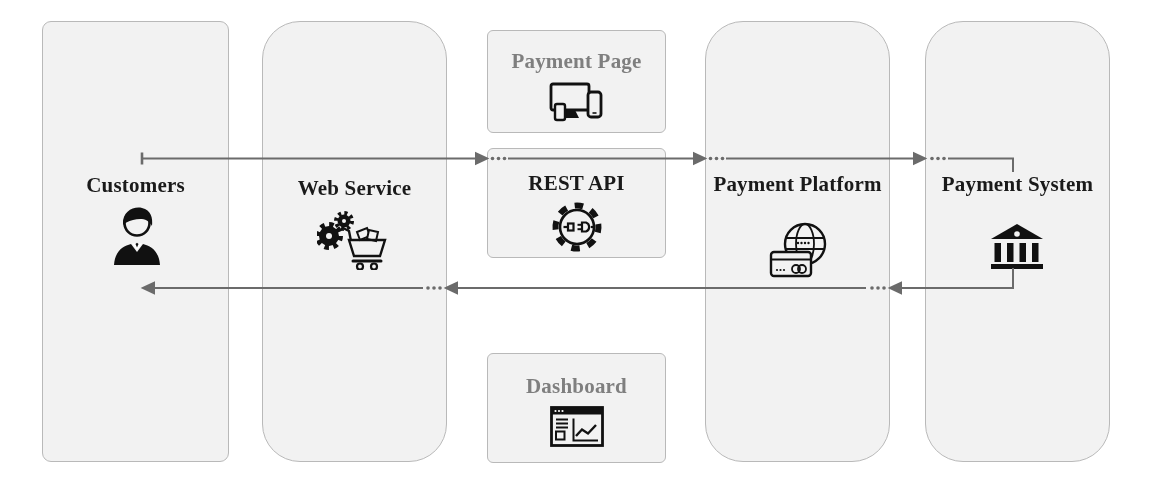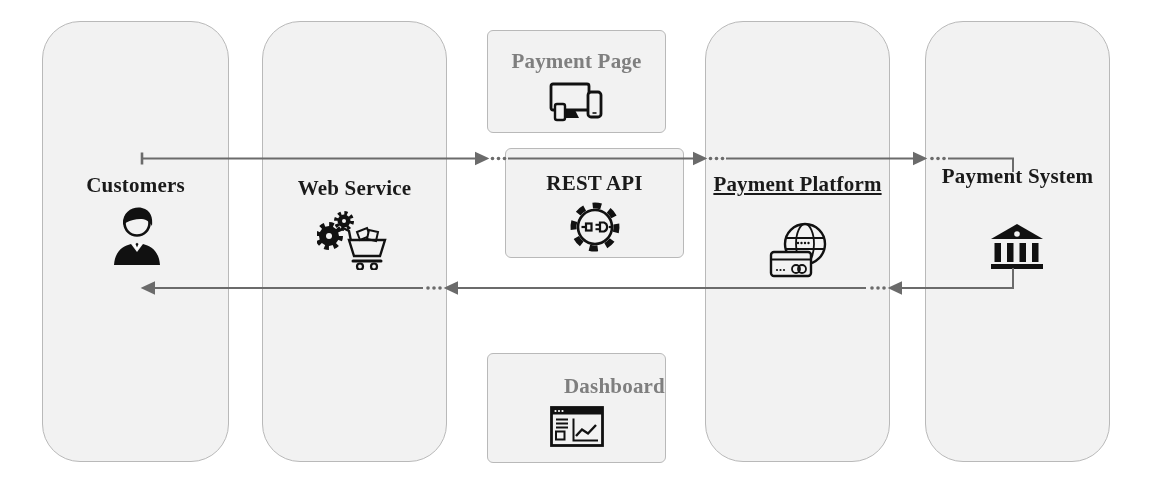--- a/index.html
+++ b/index.html
@@ -18,21 +18,21 @@
           letter-spacing:0.2px;}
   .node-label.gray{color:var(--label-gray,#7f7f7f);}
   .icon{position:absolute;}
   .connectors{position:absolute;left:0;top:0;z-index:5;pointer-events:none;}
 </style>
 </head>
 <body>
 
 <div class="canvas">
 
-  <div class="lane" style="left:42px;width:187px;">
+  <div class="lane" style="left:42px;width:187px;border-radius:9px;">
     <div class="node-label" style="top:150px;">Customers</div>
     <svg class="icon" style="left:69px;top:181px;" width="50" height="66" viewBox="0 0 50 66">
       <circle cx="25" cy="20" r="12.5" fill="none" stroke="var(--icon)" stroke-width="2.6"></circle>
       <path d="M11 22 C10 8 22 3 30 5 C39 7 41 15 40 23 C36 15 28 15 21 17 C16 18.3 13 20 11 22 Z" fill="var(--icon)"></path>
       <path d="M2 62 C3 48 11 43 19 41 L25 49 L31 41 C39 43 47 48 48 62 Z" fill="var(--icon)"></path>
       <path d="M20 40.5 L25 47 L30 40.5 Z" fill="#ffffff"></path>
       <path d="M23.5 41 L25 44.5 L26.5 41 L25 39.8 Z" fill="var(--icon)"></path>
     </svg>
   </div>
 
@@ -59,74 +59,74 @@
     <div class="node-label gray" style="top:17px;">Payment Page</div>
     <svg class="icon" style="left:60px;top:50px;" width="56" height="44" viewBox="0 0 56 44">
       <rect x="3" y="3" width="38" height="26" rx="2" fill="var(--box-fill)" stroke="var(--icon)" stroke-width="2.8"></rect>
       <polygon points="17,29 27,29 31,37 13,37" fill="var(--icon)"></polygon>
       <rect x="7" y="23" width="10" height="16" rx="2" fill="var(--box-fill)" stroke="var(--icon)" stroke-width="2.4"></rect>
       <rect x="40" y="11" width="13" height="25" rx="3" fill="var(--box-fill)" stroke="var(--icon)" stroke-width="2.8"></rect>
       <line x1="44.5" y1="32" x2="48.5" y2="32" stroke="var(--icon)" stroke-width="1.6"></line>
     </svg>
   </div>
 
-  <div class="mid-box" style="top:148px;height:110px;margin-left:18px;">
+  <div class="mid-box" style="top:148px;height:110px;">
     <div class="node-label" style="top:21px;">REST API</div>
     <svg class="icon" style="left:61px;top:50px;" width="56" height="56" viewBox="0 0 56 56">
       <circle cx="28" cy="28" r="21.5" fill="none" stroke="var(--icon)" stroke-width="6" stroke-dasharray="8.4 8.5" transform="rotate(-8 28 28)"></circle>
       <circle cx="28" cy="28" r="17" fill="var(--box-fill)" stroke="var(--icon)" stroke-width="2.6"></circle>
       <line x1="14.5" y1="28" x2="19" y2="28" stroke="var(--icon)" stroke-width="2.2"></line>
       <rect x="19" y="24.5" width="5.5" height="7" fill="none" stroke="var(--icon)" stroke-width="2.2"></rect>
       <path d="M37 23.5 a4.8 4.8 0 0 1 0 9 l-4 0 l0 -9 z" fill="none" stroke="var(--icon)" stroke-width="2.2"></path>
       <line x1="28.5" y1="25.8" x2="33" y2="25.8" stroke="var(--icon)" stroke-width="2"></line>
       <line x1="28.5" y1="30.2" x2="33" y2="30.2" stroke="var(--icon)" stroke-width="2"></line>
       <line x1="41.8" y1="28" x2="45.5" y2="28" stroke="var(--icon)" stroke-width="2.2"></line>
     </svg>
   </div>
 
   <div class="mid-box" style="top:353px;height:110px;">
-    <div class="node-label gray" style="top:19px;text-align:right;">Dashboard</div>
+    <div class="node-label gray" style="top:19px;">Dashboard</div>
     <svg class="icon" style="left:61px;top:51px;" width="56" height="44" viewBox="0 0 56 44">
       <rect x="2.5" y="2.5" width="51" height="38" fill="var(--box-fill)" stroke="var(--icon)" stroke-width="2.8"></rect>
       <rect x="2.5" y="2.5" width="51" height="7" fill="var(--icon)"></rect>
       <circle cx="6.5" cy="6" r="1.1" fill="#ffffff"></circle>
         <circle cx="10" cy="6" r="1.1" fill="#ffffff"></circle>
         <circle cx="13.5" cy="6" r="1.1" fill="#ffffff"></circle>
       <line x1="7" y1="14.5" x2="19" y2="14.5" stroke="var(--icon)" stroke-width="2"></line>
       <line x1="7" y1="18.5" x2="19" y2="18.5" stroke="var(--icon)" stroke-width="2"></line>
       <line x1="7" y1="22.5" x2="19" y2="22.5" stroke="var(--icon)" stroke-width="2"></line>
       <rect x="7" y="26.5" width="8.5" height="8" fill="none" stroke="var(--icon)" stroke-width="2"></rect>
       <path d="M24.5 13.5 V35.5 H49" fill="none" stroke="var(--icon)" stroke-width="2"></path>
       <path d="M27 31 L33 24.5 L39 28.5 L47 20" fill="none" stroke="var(--icon)" stroke-width="2.4"></path>
     </svg>
   </div>
 
   <div class="lane" style="left:705px;width:185px;">
-    <div class="node-label" style="top:149px;text-decoration:underline;">Payment Platform</div>
+    <div class="node-label" style="top:149px;">Payment Platform</div>
     <svg class="icon" style="left:63px;top:200px;" width="60" height="56" viewBox="0 0 60 56">
       <circle cx="36" cy="22" r="20" fill="none" stroke="var(--icon)" stroke-width="2.4"></circle>
       <ellipse cx="36" cy="22" rx="9" ry="20" fill="none" stroke="var(--icon)" stroke-width="1.8"></ellipse>
       <line x1="17" y1="16" x2="55" y2="16" stroke="var(--icon)" stroke-width="1.8"></line>
       <line x1="16.6" y1="27" x2="55.4" y2="27" stroke="var(--icon)" stroke-width="1.8"></line>
       <circle cx="29" cy="21" r="1.2" fill="var(--icon)"></circle>
         <circle cx="32.5" cy="21" r="1.2" fill="var(--icon)"></circle>
         <circle cx="36" cy="21" r="1.2" fill="var(--icon)"></circle>
         <circle cx="39.5" cy="21" r="1.2" fill="var(--icon)"></circle>
       <rect x="2" y="30" width="40" height="24" rx="3" fill="var(--box-fill)" stroke="var(--icon)" stroke-width="2.4"></rect>
       <line x1="2" y1="37.5" x2="42" y2="37.5" stroke="var(--icon)" stroke-width="2.2"></line>
       <circle cx="8" cy="48" r="1.1" fill="var(--icon)"></circle>
         <circle cx="11.5" cy="48" r="1.1" fill="var(--icon)"></circle>
         <circle cx="15" cy="48" r="1.1" fill="var(--icon)"></circle>
       <circle cx="27" cy="47" r="4" fill="none" stroke="var(--icon)" stroke-width="1.8"></circle>
       <circle cx="33" cy="47" r="4" fill="none" stroke="var(--icon)" stroke-width="1.8"></circle>
     </svg>
   </div>
 
   <div class="lane" style="left:925px;width:185px;">
-    <div class="node-label" style="top:141px;">Payment System</div>
+    <div class="node-label" style="top:149px;">Payment System</div>
     <svg class="icon" style="left:64px;top:201px;" width="54" height="46" viewBox="0 0 54 46">
       <polygon points="1,16 27,1 53,16" fill="var(--icon)"></polygon>
       <circle cx="27" cy="11" r="2.8" fill="var(--box-fill)"></circle>
       <rect x="4.5" y="20" width="6.5" height="19" fill="var(--icon)"></rect>
       <rect x="17" y="20" width="6.5" height="19" fill="var(--icon)"></rect>
       <rect x="29.5" y="20" width="6.5" height="19" fill="var(--icon)"></rect>
       <rect x="42" y="20" width="6.5" height="19" fill="var(--icon)"></rect>
       <rect x="1" y="41" width="52" height="5" fill="var(--icon)"></rect>
     </svg>
   </div>

